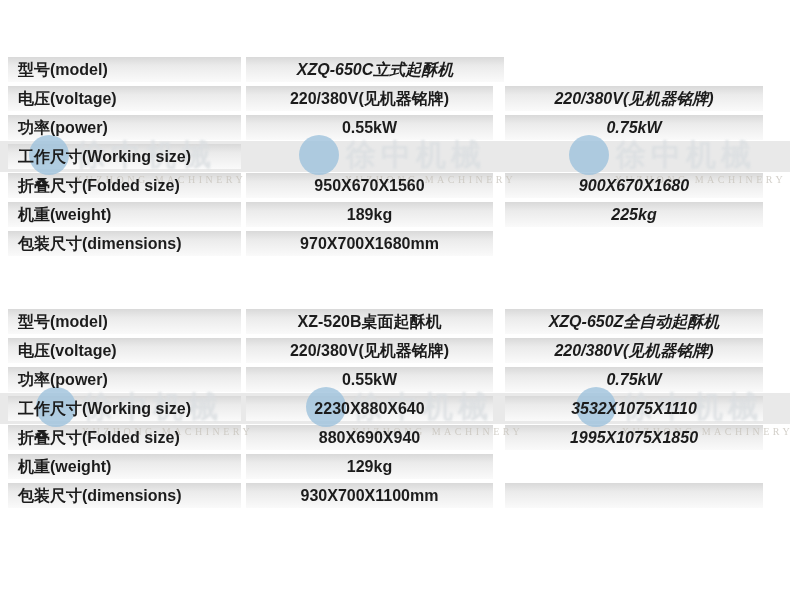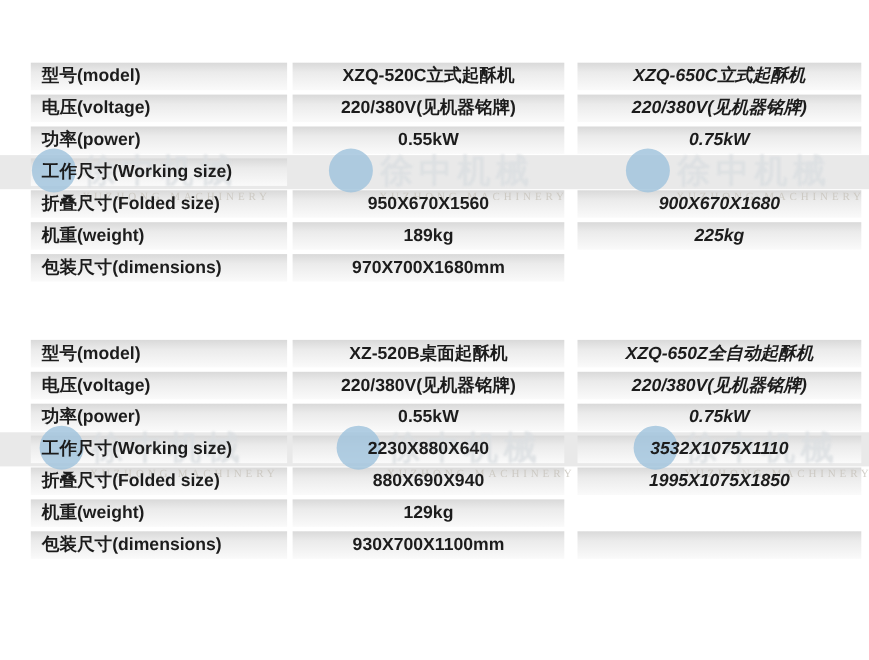--- a/index.html
+++ b/index.html
@@ -27,21 +27,21 @@
     letter-spacing:5px;margin-left:6px;white-space:nowrap;
     filter:blur(1px);
   }
   .wm-caption{
     text-align:center;font-family:"Liberation Serif", serif;
     font-size:10px;letter-spacing:3.5px;color:#c8c4bc;
     margin-top:-2px;white-space:nowrap;
   }
   
   .spec-table{
-    position:absolute;left:28px;width:755px;z-index:auto;
+    position:absolute;left:8px;width:755px;z-index:auto;
   }
   .row{
     display:flex;height:25px;margin-bottom:4px;
   }
   .cell{
     background:linear-gradient(180deg,#d9d9d9 0%,#ebebeb 35%,#fafafa 100%);
     display:flex;align-items:center;height:25px;
   }
   .cell span{
     position:relative;z-index:2;
@@ -124,23 +124,20 @@
     <span class="wm-cn">徐中机械</span>
   </div>
   <div class="wm-caption">XUZHONG MACHINERY</div>
 </div>
 
 <div class="spec-table" style="top:57px">
   <div class="row">
     <div class="cell c-label">
         <span>型号(model)</span>
       </div>
-    <div class="cell c-a">
-        <span>XZQ-520C立式起酥机</span>
-      </div>
     <div class="cell c-b">
         <span>XZQ-650C立式起酥机</span>
       </div>
   </div>
   <div class="row">
     <div class="cell c-label">
         <span>电压(voltage)</span>
       </div>
     <div class="cell c-a">
         <span>220/380V(见机器铭牌)</span>

